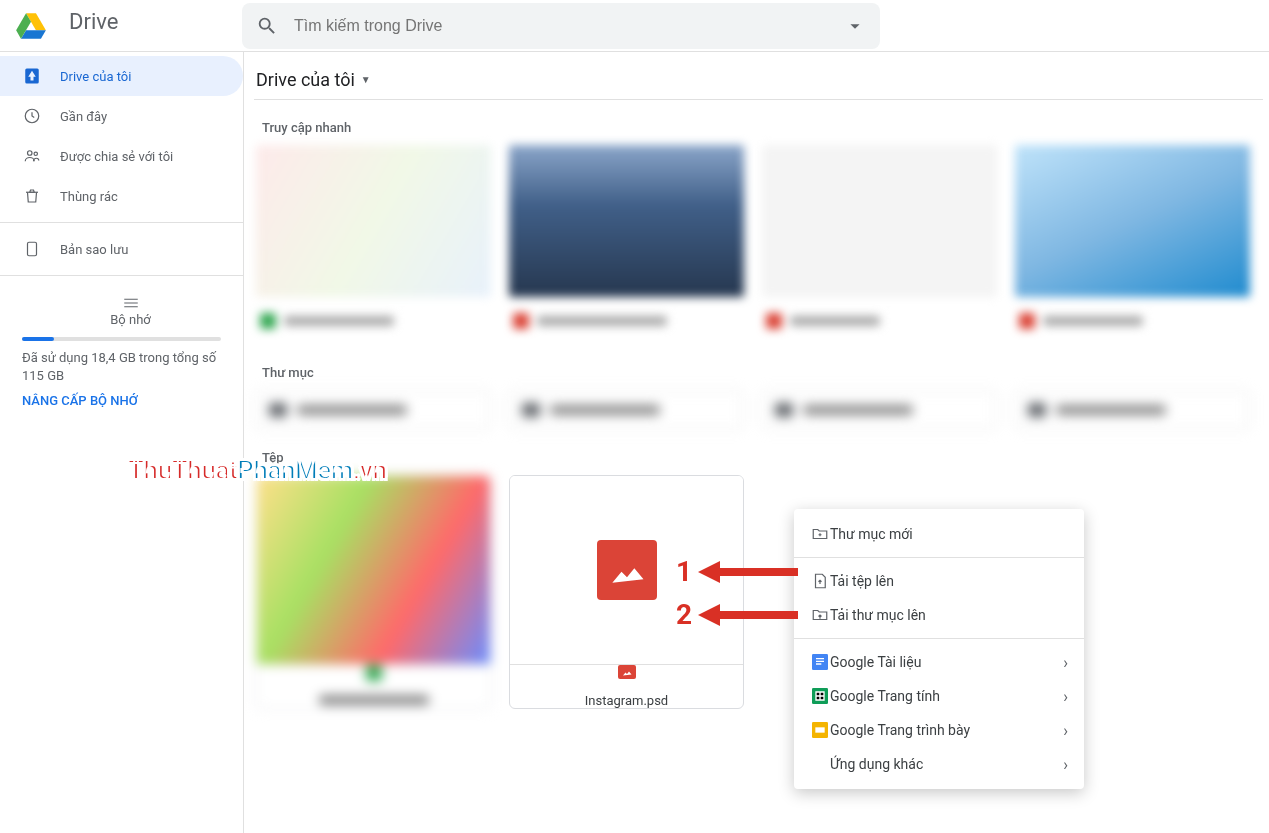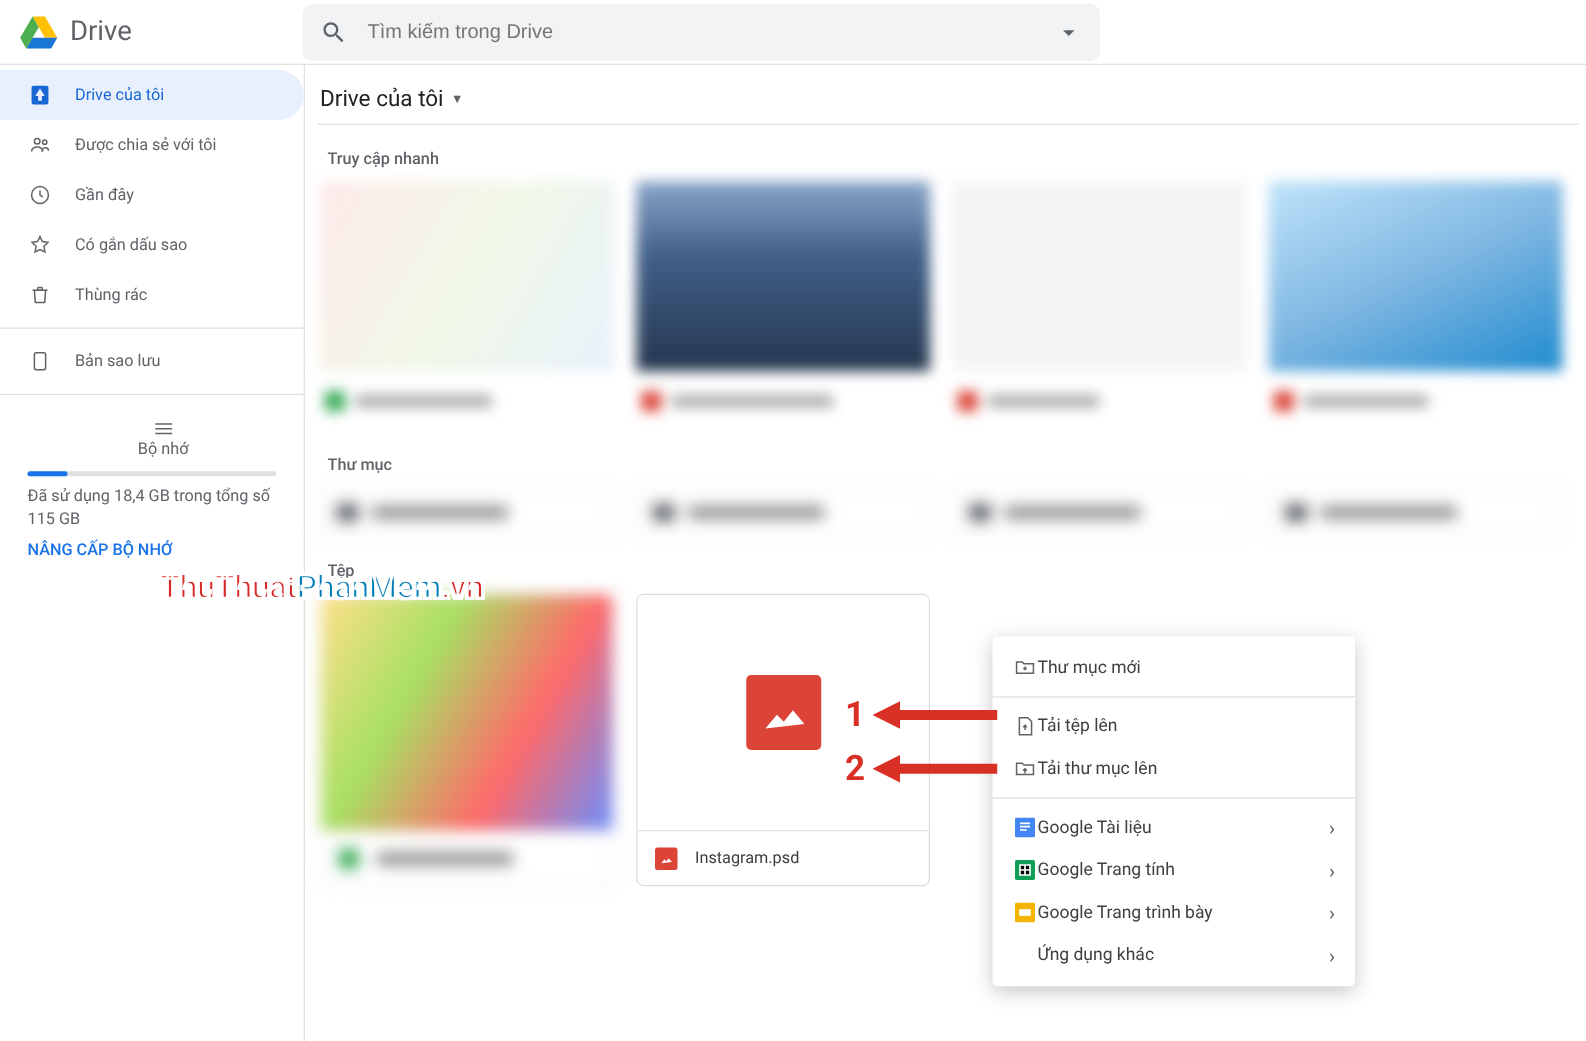--- a/index.html
+++ b/index.html
@@ -17,22 +17,23 @@
   
   .header {
     display: flex;
     align-items: center;
     height: 52px;
     padding-left: 14px;
     border-bottom: 1px solid #e0e0e0;
   }
   .drive-logo {
     display: flex;
-    align-items: center;
+    align-items: flex-start;
     width: 228px;
+    gap: 13px;
   }
   .drive-logo svg { width: 34px; height: 34px; }
   .drive-logo span {
     font-size: 22px;
     color: #5f6368;
     margin-left: 8px;
     font-weight: 400;
   }
   .search-bar {
     display: flex;
@@ -203,21 +204,21 @@
   .file-card{
     width:235px;height:234px;border:1px solid #dadce0;border-radius:6px;
     display:flex;flex-direction:column;overflow:hidden;background:#fff;
   }
   .file-card .fthumb{
     flex:1;display:flex;align-items:center;justify-content:center;background:#fff;
   }
   .file-card.blurred{filter:blur(6px);}
   .file-card .fmeta{
     height:44px;border-top:1px solid #e0e0e0;display:flex;align-items:center;
-    padding:0 14px;gap:14px;font-size:13px;color:#3c4043;
+    padding:0 14px;gap:14px;font-size:13px;color:#3c4043;flex-direction:column;
   }
   .red-img-icon{
     width:60px;height:60px;border-radius:4px;background:#db4437;position:relative;
     display:flex;align-items:center;justify-content:center;
   }
   .red-img-icon svg{width:44px;height:44px;}
   .red-small{width:18px;height:18px;border-radius:2px;background:#db4437;display:flex;align-items:center;justify-content:center;}
   .red-small svg{width:12px;height:12px;}
 
   
@@ -318,44 +319,36 @@
       <span class="icon">
         <svg width="18" height="18" viewBox="0 0 24 24">
             <path fill="#1967d2" stroke="none" d="M19 2H5a2 2 0 0 0-2 2v16a2 2 0 0 0 2 2h14a2 2 0 0 0 2-2V4a2 2 0 0 0-2-2zM12 5l5 8h-3v5h-4v-5H7z"></path>
           </svg>
       </span>
       <span class="label">Drive của tôi</span>
     </div>
     <div class="nav-item stroke">
       <span class="icon">
         <svg width="18" height="18" viewBox="0 0 24 24">
+            <circle cx="12" cy="12" r="9"></circle>
+            <path d="M12 7v5l3 2"></path>
+          </svg>
+      </span>
+      <span class="label">Gần đây</span>
+    </div>
+    <div class="nav-item stroke">
+      <span class="icon">
+        <svg width="18" height="18" viewBox="0 0 24 24">
             <circle cx="9" cy="8" r="3"></circle>
             <circle cx="17" cy="9" r="2.3"></circle>
             <path d="M3 19c0-3 3-5 6-5s6 2 6 5"></path>
             <path d="M14 19c0-2.2 1.8-4 4-4s3 1 3 3"></path>
           </svg>
       </span>
       <span class="label">Được chia sẻ với tôi</span>
-    </div>
-    <div class="nav-item stroke">
-      <span class="icon">
-        <svg width="18" height="18" viewBox="0 0 24 24">
-            <circle cx="12" cy="12" r="9"></circle>
-            <path d="M12 7v5l3 2"></path>
-          </svg>
-      </span>
-      <span class="label">Gần đây</span>
-    </div>
-    <div class="nav-item stroke">
-      <span class="icon">
-        <svg width="18" height="18" viewBox="0 0 24 24">
-            <path d="M12 3l2.6 5.3 5.9.9-4.3 4.2 1 5.9L12 16.8 6.8 19.3l1-5.9L3.5 9.2l5.9-.9z"></path>
-          </svg>
-      </span>
-      <span class="label">Có gắn dấu sao</span>
     </div>
     <div class="nav-item stroke">
       <span class="icon">
         <svg width="18" height="18" viewBox="0 0 24 24">
             <path d="M4 7h16"></path>
             <path d="M6 7l1 13h10l1-13"></path>
             <path d="M10 4h4l1 3H9z"></path>
           </svg>
       </span>
       <span class="label">Thùng rác</span>

